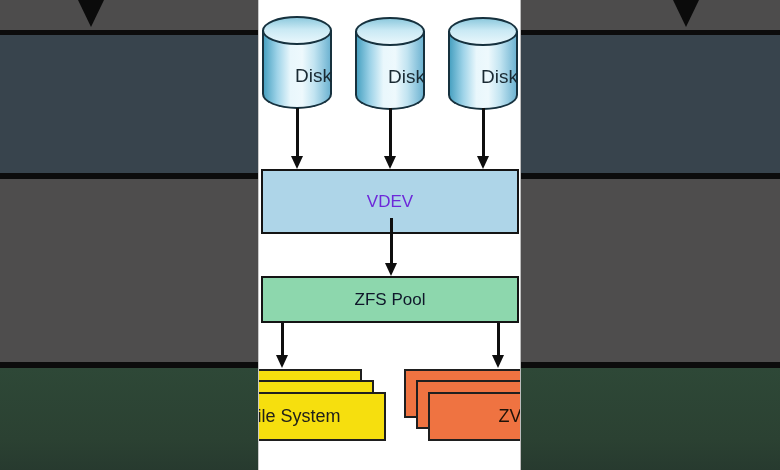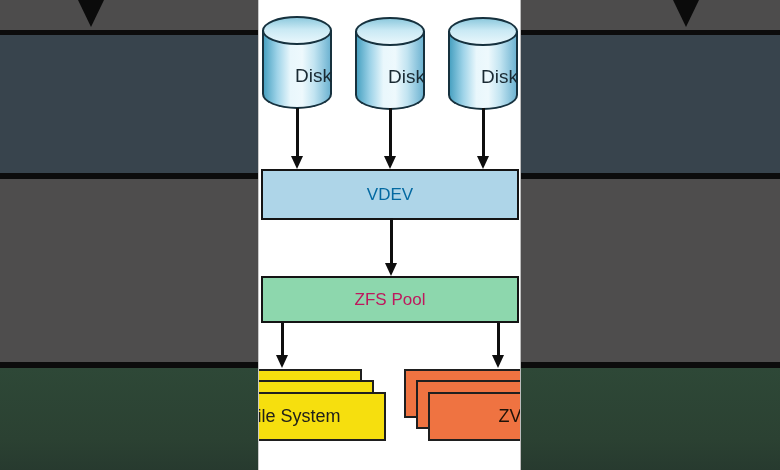--- a/index.html
+++ b/index.html
@@ -56,27 +56,27 @@
   
   .aline{position:absolute;width:3px;background:#0e0e0e;}
   .ahead{
     position:absolute;width:0;height:0;
     border-left:6.5px solid transparent;border-right:6.5px solid transparent;
     border-top:13px solid #0e0e0e;
   }
 
   
   .wbox{
-    position:absolute;left:2px;width:258px;height:51px;
+    position:absolute;left:2px;width:258px;height:65px;
     border:2px solid #141414;
     display:flex;align-items:center;justify-content:center;
-    font-size:17px;color:#0369a1;
+    font-size:17px;color:#6d28d9;
   }
   .vdev{top:169px;background:#aed5e8;}
-  .pool{top:276px;height:47px;background:#8dd7ad;color:#be185d;}
+  .pool{top:276px;height:47px;background:#8dd7ad;color:#0f172a;}
 
   
   .stackbox{
     position:absolute;height:49px;border:2px solid #1f1f1f;
     display:flex;align-items:center;justify-content:center;
     font-size:18px;
   }
   .fs{width:185px;background:#f6df0e;color:#21211a;}
   .zv{width:188px;background:#ef7341;color:#1d1208;}
   .fs.b1{left:-82px;top:369px;}

